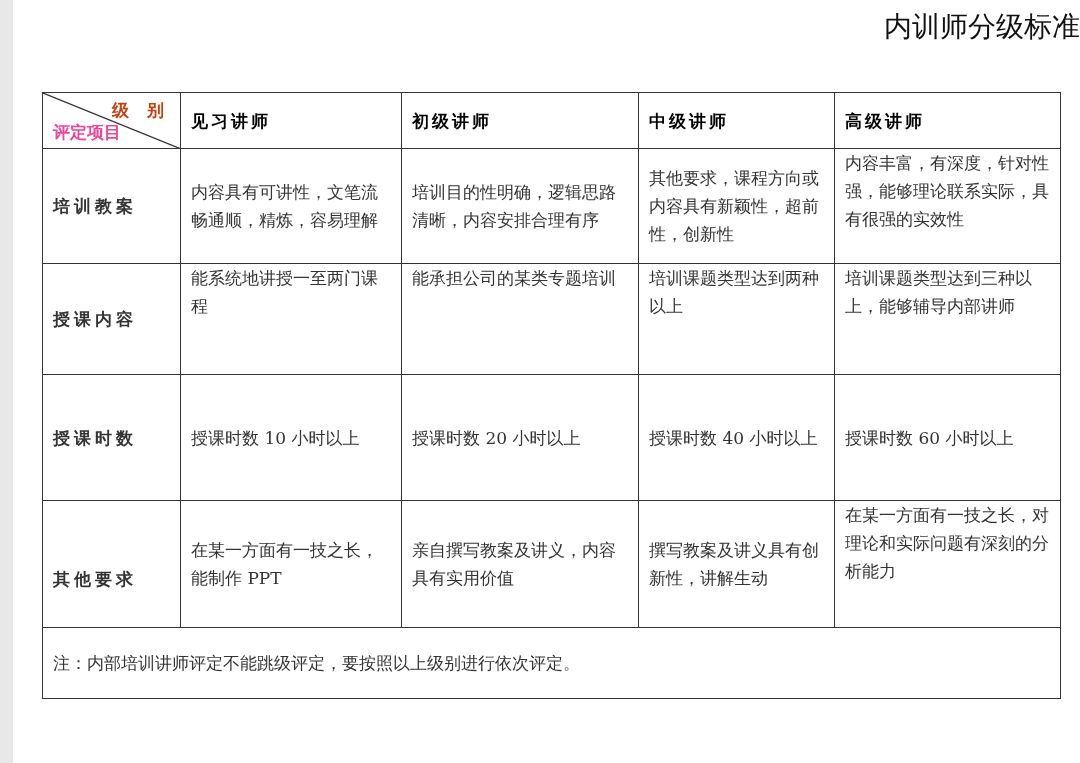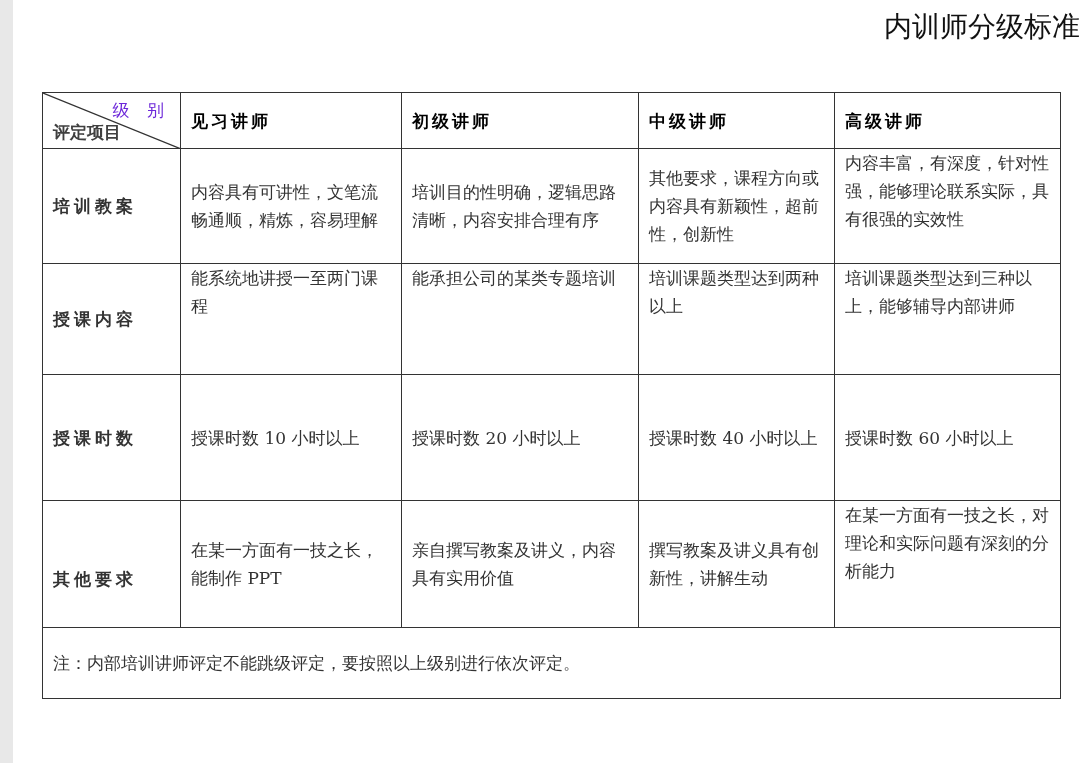--- a/index.html
+++ b/index.html
@@ -32,25 +32,25 @@
   }
   .hdr td { height: 55px; }
   .hdr .lvl {
     font-weight: bold; letter-spacing: 3px; font-size: 17px; color: #000000;
   }
   .rowlabel { font-weight: bold; letter-spacing: 4px; color: #222; }
   .diag { position: relative; padding: 0 !important; }
   .diag svg { position: absolute; left: 0; top: 0; }
   .diag .tr {
     position: absolute; right: 10px; top: 3px;
-    font-weight: normal; font-size: 17px; letter-spacing: 6px; color: #6d28d9;
+    font-weight: bold; font-size: 17px; letter-spacing: 6px; color: #c2410c;
   }
   .diag .bl {
     position: absolute; left: 10px; bottom: 2px;
-    font-weight: bold; font-size: 17px; color: #404040; text-align: center;
+    font-weight: bold; font-size: 17px; color: #ec4899; text-align: center;
   }
   .top { vertical-align: top !important; padding-top: 0px !important; margin-top: 30px; }
   .note td { height: 70px; vertical-align: middle; padding-left: 10px; }
 </style>
 </head>
 <body>
 
 <div class="side-strip"></div>
 
 <div class="title">内训师分级标准</div>

